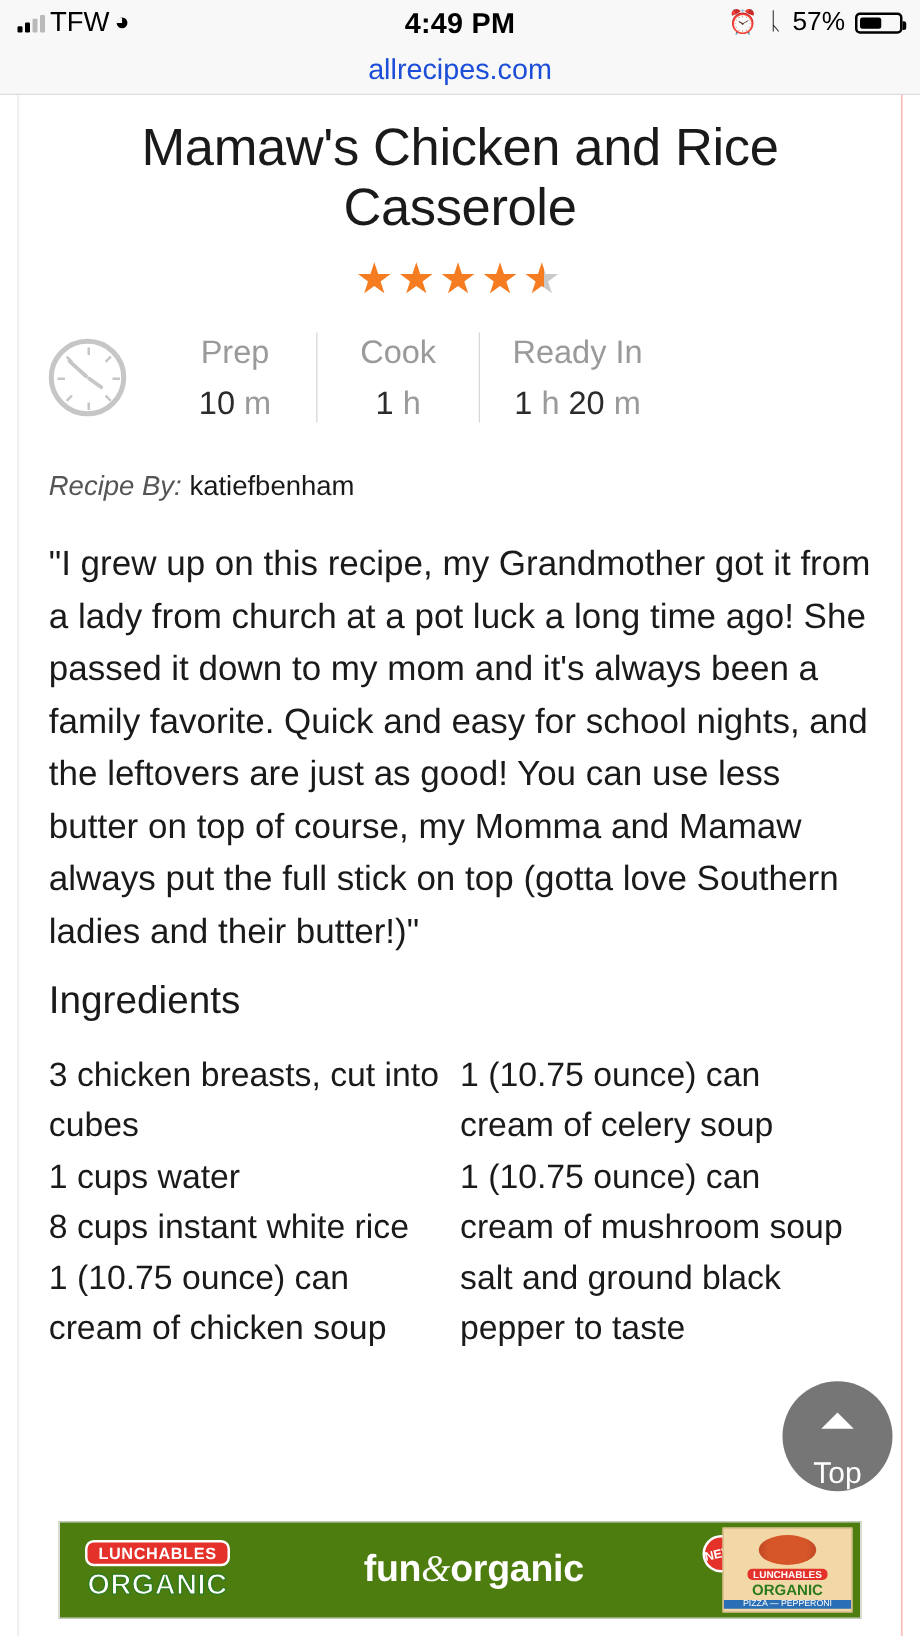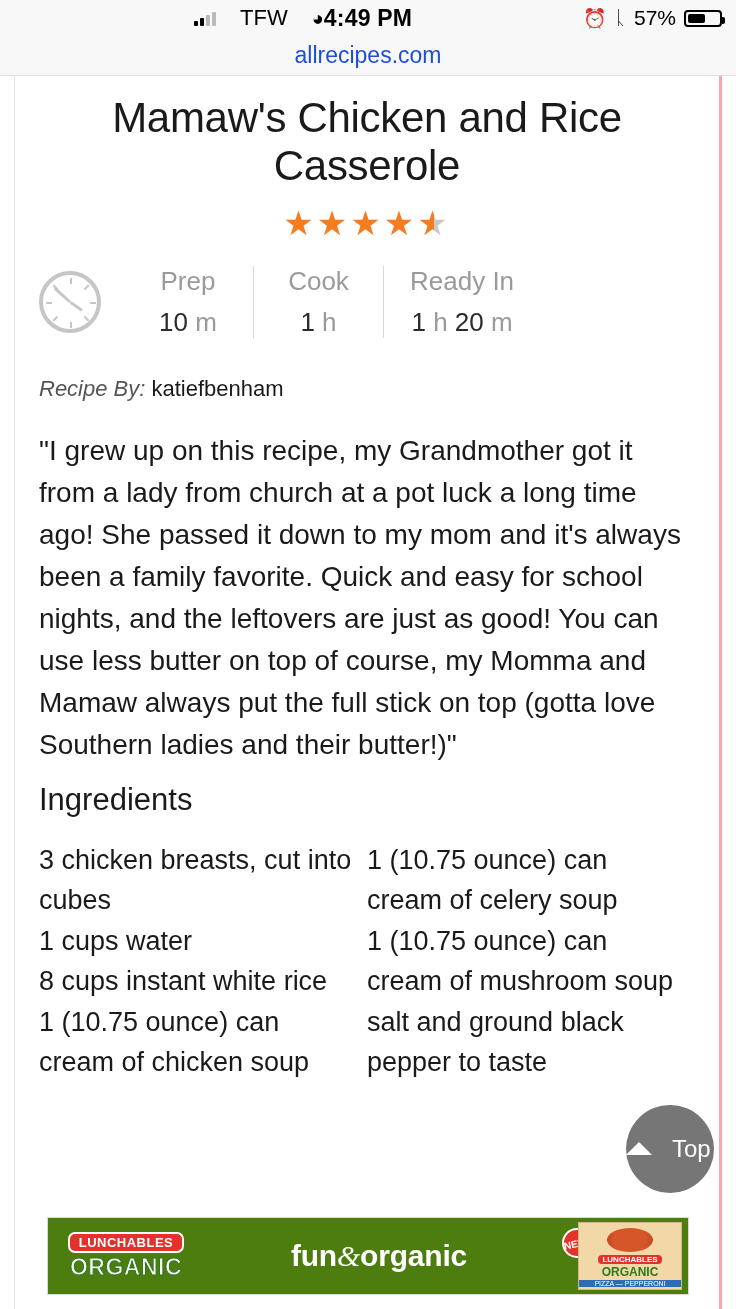--- a/index.html
+++ b/index.html
@@ -23,21 +23,21 @@
   .statusbar {
     height: 36px;
     background: #f8f8f8;
     display: flex;
     align-items: center;
     padding: 0 14px;
     font-size: 22px;
     color: #000;
     flex: 0 0 auto;
   }
-  .sb-left { display: flex; align-items: center; gap: 24px; flex: 1 1 0; justify-content: flex-end; }
+  .sb-left { display: flex; align-items: center; gap: 4px; flex: 1 1 0; }
   .sb-center { flex: 0 0 auto; font-weight: bold; font-size: 23px; letter-spacing: .2px;}
   .sb-right { display: flex; align-items: center; justify-content: flex-end; gap: 8px; flex: 1 1 0; }
   .signal { display: flex; align-items: flex-end; gap: 2px; height: 16px; }
   .signal i { display: block; width: 4px; background: #000; border-radius: 1px; }
   .signal i:nth-child(1){ height: 5px; }
   .signal i:nth-child(2){ height: 8px; }
   .signal i:nth-child(3){ height: 11px; background:#b9b9b9; }
   .signal i:nth-child(4){ height: 14px; background:#b9b9b9; }
   .carrier { font-size: 22px; font-weight: 500; }
   .wifi { font-size: 20px; line-height: 1; }
@@ -64,21 +64,21 @@
 
   
   .page {
     position: relative;
     flex: 1 1 auto;
     background: #fff;
     overflow: hidden;
   }
   .content {
     border-left: 1px solid #e6e6e6;
-    border-right: 3px solid #fca5a5;
+    border-right: 1px solid #fca5a5;
     margin: 0 14px;
     height: 100%;
     padding: 0 0;
   }
   h1.title {
     font-size: 42px;
     font-weight: 400;
     text-align: center;
     color: #1a1a1a;
     line-height: 1.14;
@@ -171,22 +171,22 @@
 
   
   .top-btn {
     position: absolute;
     right: 22px;
     bottom: 116px;
     width: 88px; height: 88px;
     border-radius: 50%;
     background: #767676;
     color: #ffffff;
-    display: flex; flex-direction: row;
-    align-items: center; justify-content: flex-start;
+    display: flex; flex-direction: column;
+    align-items: center; justify-content: flex-end;
     font-size: 24px;
     gap: 20px;
   }
   .top-btn .arrow {
     width: 0; height: 0;
     border-left: 13px solid transparent;
     border-right: 13px solid transparent;
     border-bottom: 13px solid #ffffff;
     margin-bottom: 2px;
   }

